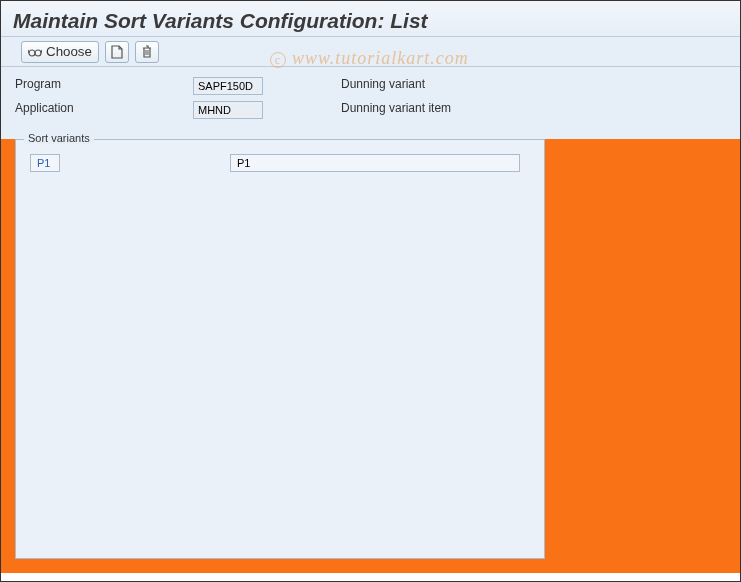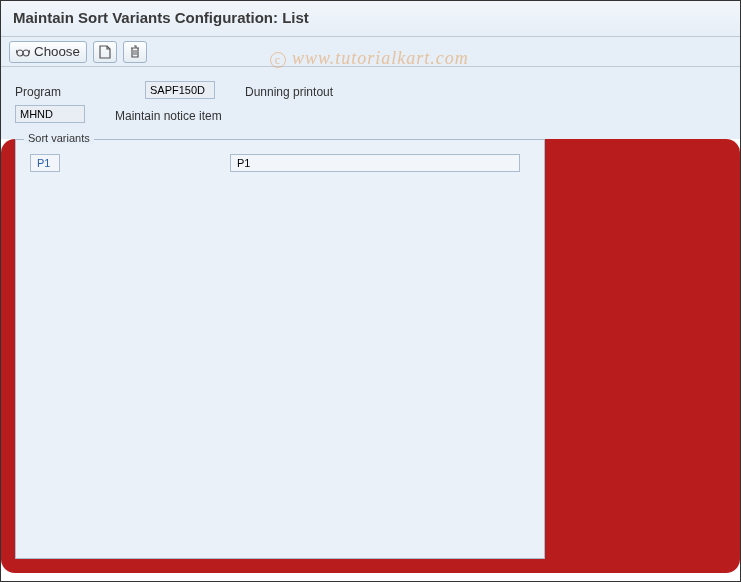--- a/index.html
+++ b/index.html
@@ -12,28 +12,29 @@
       overflow: hidden;
       border: 1px solid #333;
     }
     .title-bar {
       background: linear-gradient(to bottom, #f2f6fb 0%, #e6eef7 100%);
       border-bottom: 1px solid #c0cad6;
       padding: 8px 12px;
       height: 36px;
     }
     .title-bar h1 {
-      font-size: 15px;
+      font-size: 21px;
       font-weight: bold;
+      font-style: italic;
       color: #3a3a3a;
     }
     .toolbar {
       background: #e6eef7;
       border-bottom: 1px solid #c0cad6;
-      padding: 4px 8px;
+      padding: 4px 20px;
       height: 30px;
       display: flex;
       align-items: center;
       gap: 6px;
     }
     .tb-btn {
       background: linear-gradient(to bottom, #fdfefe, #e5edf4);
       border: 1px solid #9fb4c8;
       border-radius: 3px;
       height: 22px;
@@ -44,40 +45,40 @@
       padding: 0 6px;
       color: #333;
     }
     .tb-btn.icon-only { padding: 0 4px; width: 24px; justify-content: center; }
     .info-area {
       background: #e6eef7;
       padding: 10px 14px 14px;
     }
     .info-row {
       display: flex;
-      align-items: flex-end;
+      align-items: flex-start;
       height: 22px;
       margin-bottom: 2px;
+      gap: 48px;
     }
     .info-label { width: 130px; color: #333; }
     .info-field {
       width: 70px;
       height: 18px;
       border: 1px solid #a9bcd0;
       background: #e9eef4;
       padding: 1px 4px;
       font-size: 11px;
       font-family: inherit;
       margin-right: 30px;
     }
     .info-desc { color: #333; }
     .panel-wrap {
-      background: #b91c1c;
+      background: #f97316;
       padding: 0 14px 14px;
-      border-radius: 14px;
     }
     .panel {
       border: 1px solid #a9bcd0;
       background: #eaf1f8;
       width: 530px;
       height: 420px;
       position: relative;
     }
     .panel-title {
       position: absolute;
@@ -178,25 +179,26 @@
         <path d="M5 5 v5 M7 5 v5" stroke="#555" stroke-width="1"></path>
       </svg>
     </span>
   </button>
 </div>
 
 <div class="info-area">
   <div class="info-row">
     <span class="info-label">Program</span>
     <input class="info-field" readonly="" value="SAPF150D" style="">
-    <span class="info-desc">Dunning printout</span>
+    <span class="info-desc">Dunning variant</span>
   </div>
   <div class="info-row">
+    <span class="info-label">Application</span>
     <input class="info-field" readonly="" value="MHND" style="">
-    <span class="info-desc">Maintain notice item</span>
+    <span class="info-desc">Dunning variant item</span>
   </div>
 </div>
 
 <div class="panel-wrap">
   <div class="panel">
     <span class="panel-title">Sort variants</span>
     <div class="panel-head">
     </div>
     <div class="panel-row">
       <span class="col-variant">

